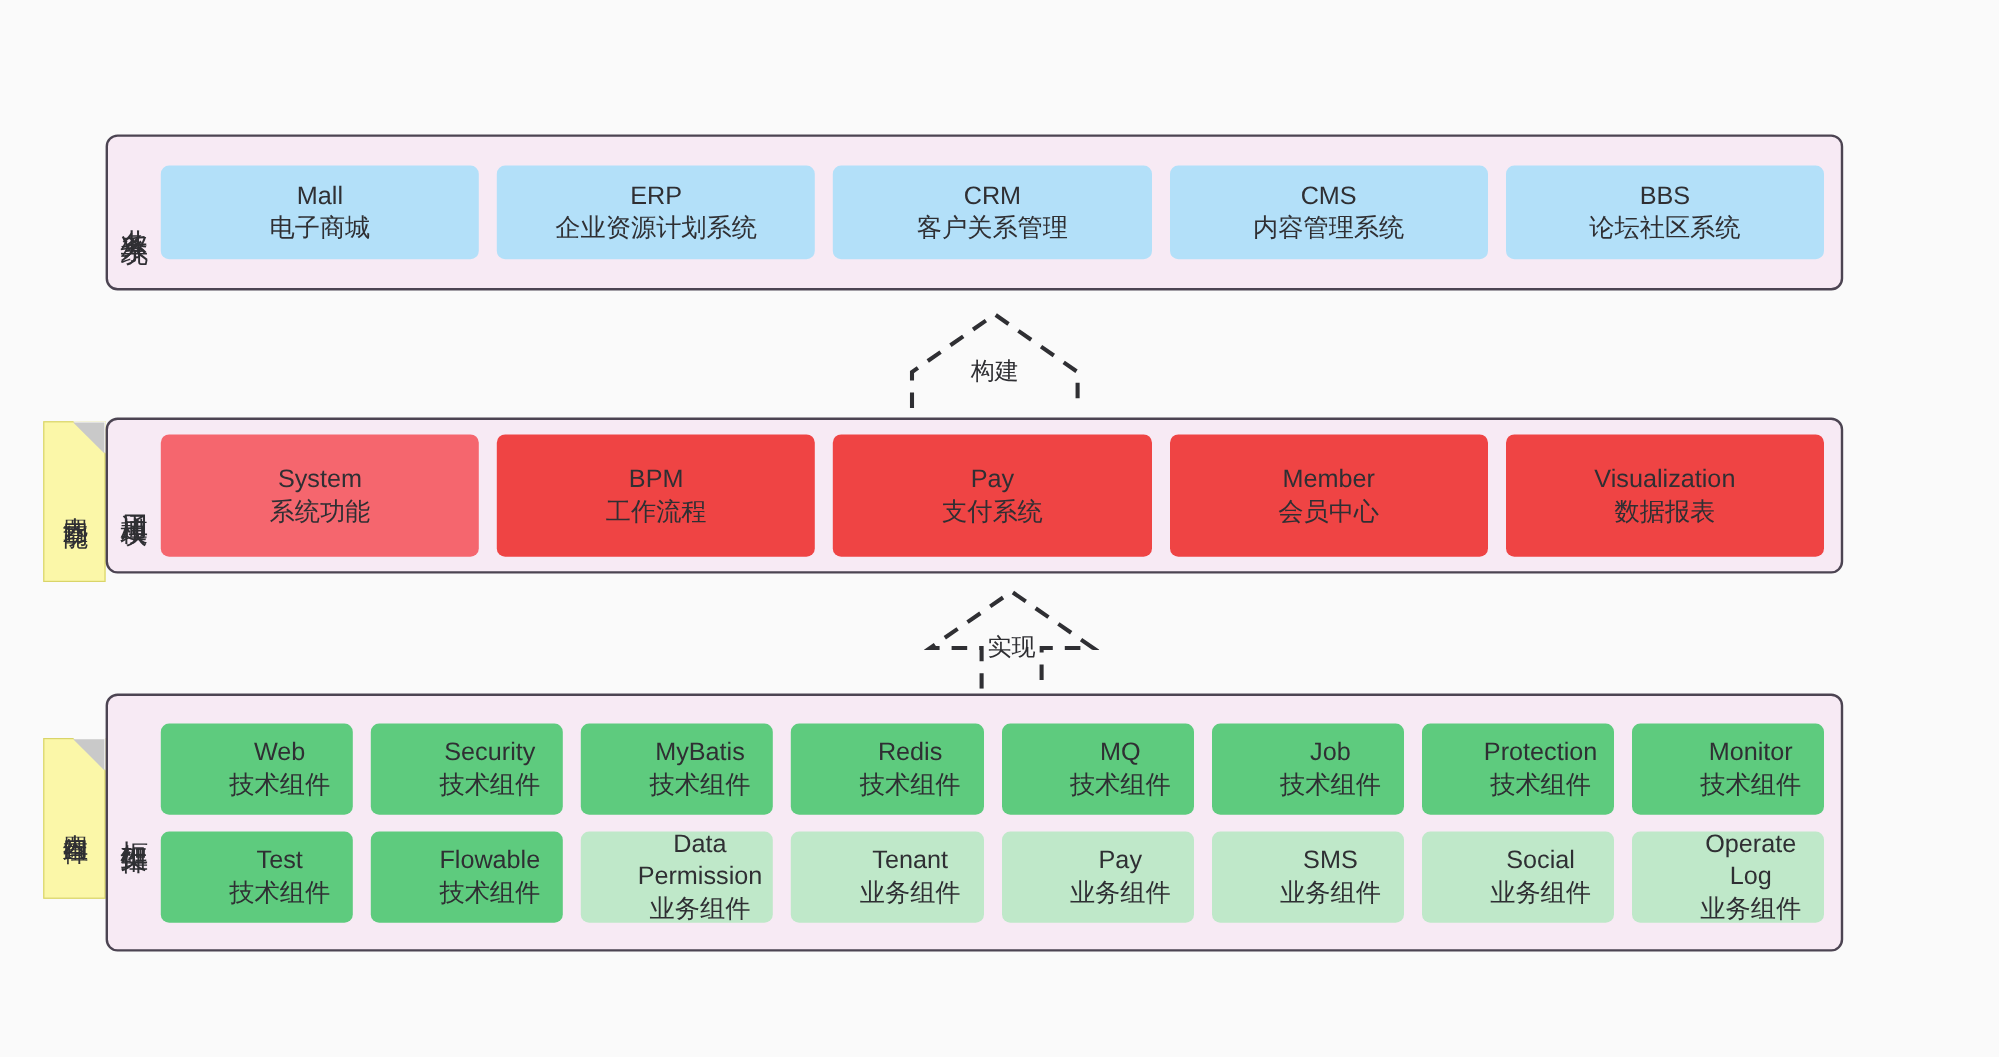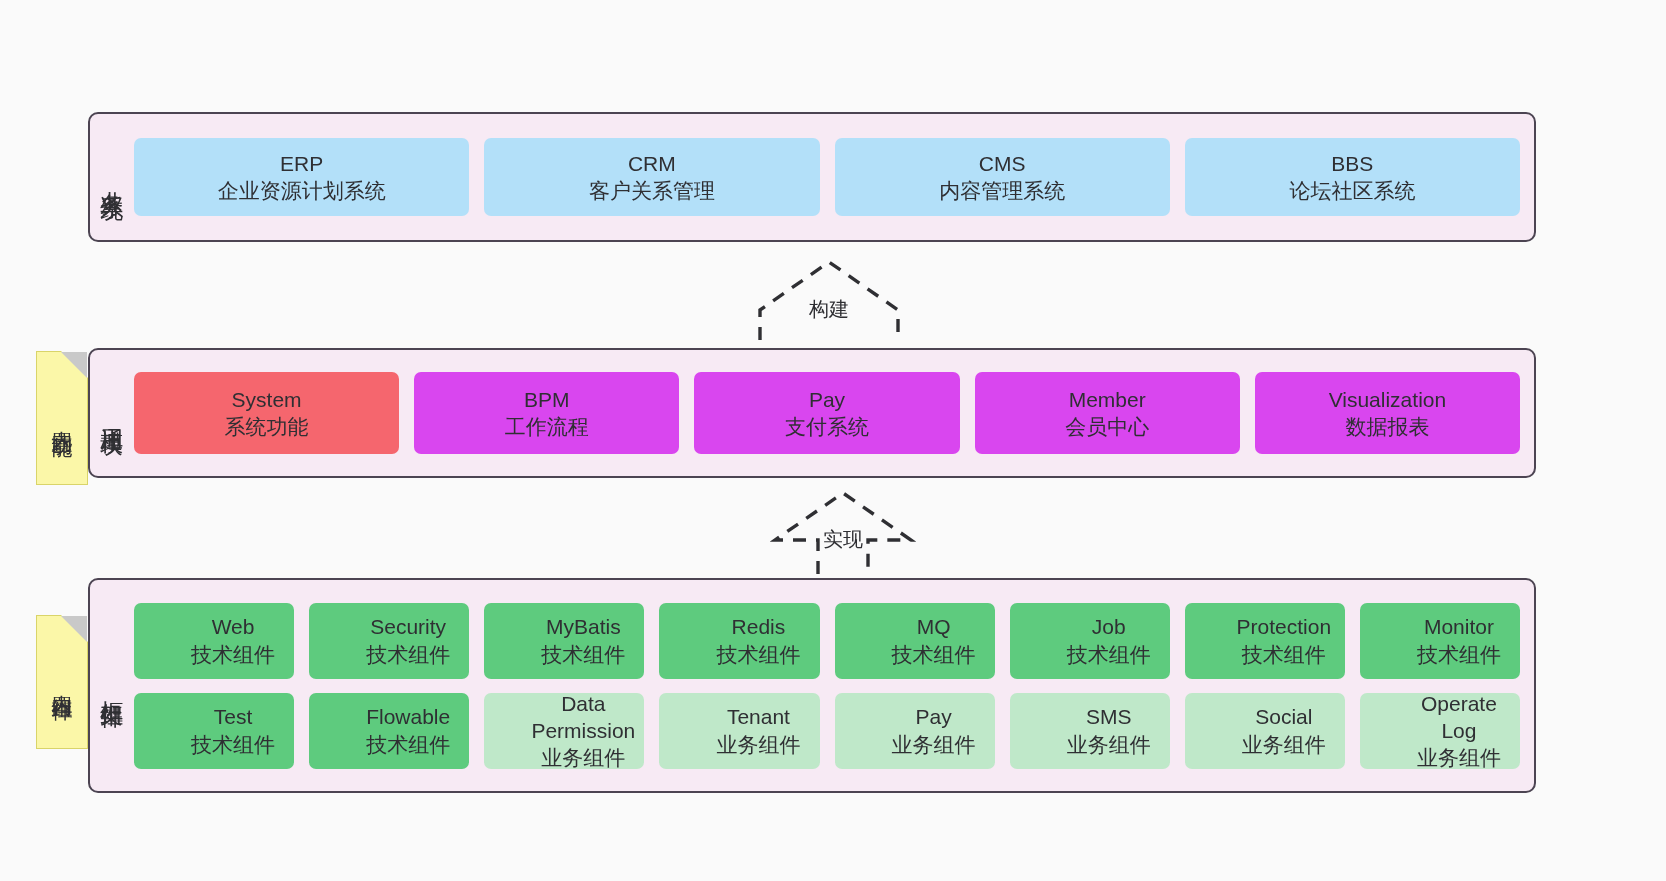--- a/index.html
+++ b/index.html
@@ -74,26 +74,26 @@
     font-size: 21px;
     line-height: 1.30;
     color: #2f2f33;
     padding: 4px 6px;
     user-select: none;
   }
   .card .l1 { white-space: normal; }
   .card .l2 { white-space: nowrap; }
 
   .h-top .card { height: 78px; }
-  .h-mid .card { height: 82px; }
+  .h-mid .card { height: 102px; }
   .h-bot .card { height: 76px; padding-left: 44px; }
 
   .c-blue        { background: #b3e0f9; }
   .c-red         { background: #f5666e; }
-  .c-pink        { background: #d946ef; text-align: right; }
+  .c-pink        { background: #ef4444; text-align: right; }
   .c-green       { background: #5ecb7e; }
   .c-greenlight  { background: #bfe8c9; }
 
   
   .sticky {
     position: absolute;
     box-sizing: border-box;
     background: #fbf7a8;
     border: 1px solid #d9d469;
     display: flex;
@@ -138,20 +138,24 @@
 </head>
 <body>
 
 <div id="canvas">
 
   <div class="layer h-top" id="layer-0" style="left:88px; top:112px; width:1448px; height:130px;">
     <div class="layer-title">业务系统</div>
     <div class="layer-body">
       <div class="row">
         <div class="card c-blue">
+          <span class="l1">Mall</span>
+          <span class="l2">电子商城</span>
+        </div>
+        <div class="card c-blue">
           <span class="l1">ERP</span>
           <span class="l2">企业资源计划系统</span>
         </div>
         <div class="card c-blue">
           <span class="l1">CRM</span>
           <span class="l2">客户关系管理</span>
         </div>
         <div class="card c-blue">
           <span class="l1">CMS</span>
           <span class="l2">内容管理系统</span>

